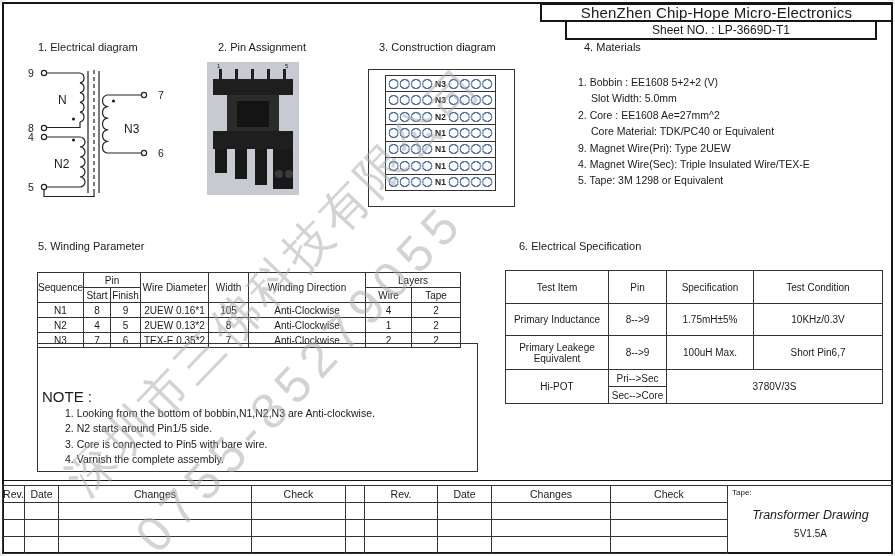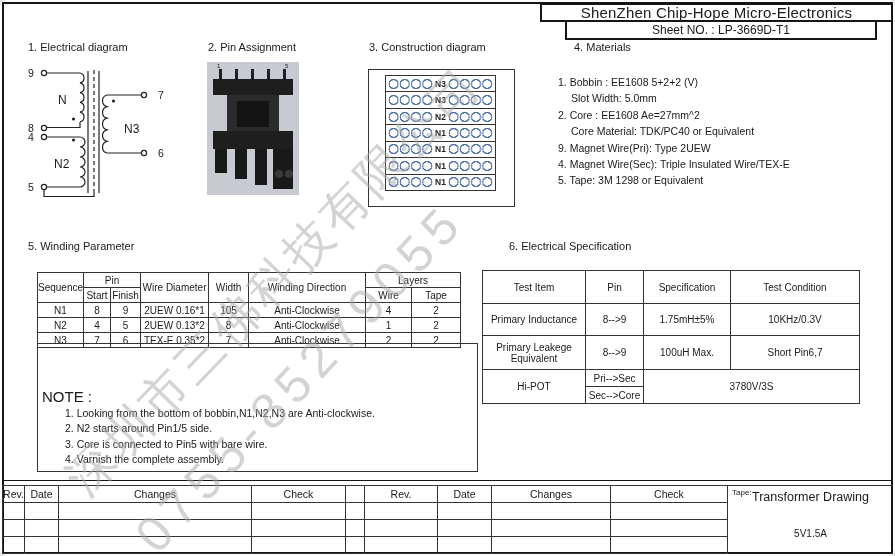--- a/index.html
+++ b/index.html
@@ -5,53 +5,53 @@
   html,body{margin:0;padding:0;background:#e8e8e8;}
   #page{position:relative;width:895px;height:556px;background:#fff;
         font-family:"Liberation Sans", sans-serif;color:#1a1a1a;overflow:hidden;border-radius:8px;}
   .abs{position:absolute;box-sizing:border-box;}
   #page-border{left:2px;top:2px;width:891px;height:552px;border:2px solid #151515;pointer-events:none;}
   
   #company-box{left:540px;top:3px;width:353px;height:19px;border:2px solid #151515;
      display:flex;align-items:center;justify-content:center;font-size:15px;letter-spacing:.2px;}
   #sheet-box{left:565px;top:21px;width:312px;height:19px;border:2px solid #151515;border-top:none;
      display:flex;align-items:center;justify-content:center;font-size:12px;}
-  .sec-title{position:absolute;font-size:11px;}
+  .sec-title{position:absolute;font-size:11px;margin-left:10px;}
   
   #constr-outer{left:368px;top:69px;width:147px;height:138px;border:1.2px solid #333;}
   #constr-inner{left:385px;top:75px;width:111px;height:116px;border:1.2px solid #333;display:flex;flex-direction:column;}
   .crow{flex:1;border-bottom:1.2px solid #333;display:flex;align-items:center;justify-content:space-between;padding:0 2px;}
   .crow:last-child{border-bottom:none;}
   .crow .lbl{font-size:8.5px;font-weight:bold;color:#222;}
   .cg{width:45px;height:12px;
       background-image:radial-gradient(circle at 5.6px 6px, rgba(0,0,0,0) 3.6px, #4e6fa0 3.8px, #4e6fa0 5px, rgba(0,0,0,0) 5.2px);
       background-size:11.2px 12px;background-repeat:repeat-x;}
   
-  #materials{left:558px;top:74px;font-size:10.5px;line-height:16.4px;width:310px;}
+  #materials{left:578px;top:74px;font-size:10.5px;line-height:16.4px;width:310px;}
   #materials .indent{padding-left:13px;}
   
   #pin-photo{left:207px;top:62px;width:92px;height:133px;background:#c7cbd1;}
   
   table{border-collapse:collapse;table-layout:fixed;}
   td{border:1.2px solid #333;font-size:10px;text-align:center;padding:0;overflow:hidden;}
   #winding-table{left:37px;top:272px;width:424px;}
   #winding-table td{height:14px;}
-  #spec-table{left:482px;top:270px;width:377px;}
+  #spec-table{left:505px;top:270px;width:377px;}
   #spec-table td{font-size:10px;}
   
   #note-box{left:37px;top:343px;width:441px;height:129px;border:1.2px solid #333;}
   #note-label{position:absolute;left:4px;top:44px;font-size:15px;}
   #note-items{position:absolute;left:27px;top:62px;font-size:10.5px;line-height:15.3px;}
   
   #bottom-sep{left:2px;top:480px;width:891px;border-top:1.5px solid #151515;}
   #rev-table{left:2px;top:485px;width:725px;}
   #rev-table td{height:16px;font-size:10.5px;}
   #title-block{left:727px;top:485px;width:166px;height:69px;border-left:1.2px solid #333;border-top:1.2px solid #333;}
   #title-label{position:absolute;left:4px;top:2px;font-size:8px;}
-  #title-main{position:absolute;left:0;top:4px;width:100%;text-align:center;font-size:12.5px;}
+  #title-main{position:absolute;left:0;top:22px;width:100%;text-align:center;font-size:12.5px;font-style:italic;}
   #title-sub{position:absolute;left:0;top:42px;width:100%;text-align:center;font-size:10px;}
   
   .wm{position:absolute;color:#a6a9ad;opacity:.5;white-space:nowrap;pointer-events:none;z-index:10;
       transform-origin:0 50%;font-family:"Liberation Sans", sans-serif;}
   #wm-company{left:75px;top:455px;font-size:48px;letter-spacing:4px;transform:rotate(-46deg);}
   #wm-phone{left:145px;top:515px;font-size:50px;letter-spacing:8px;transform:rotate(-47deg);}
   svg text{font-family:"Liberation Sans", sans-serif;fill:#1a1a1a;}
 </style>
 </head>
 <body>

